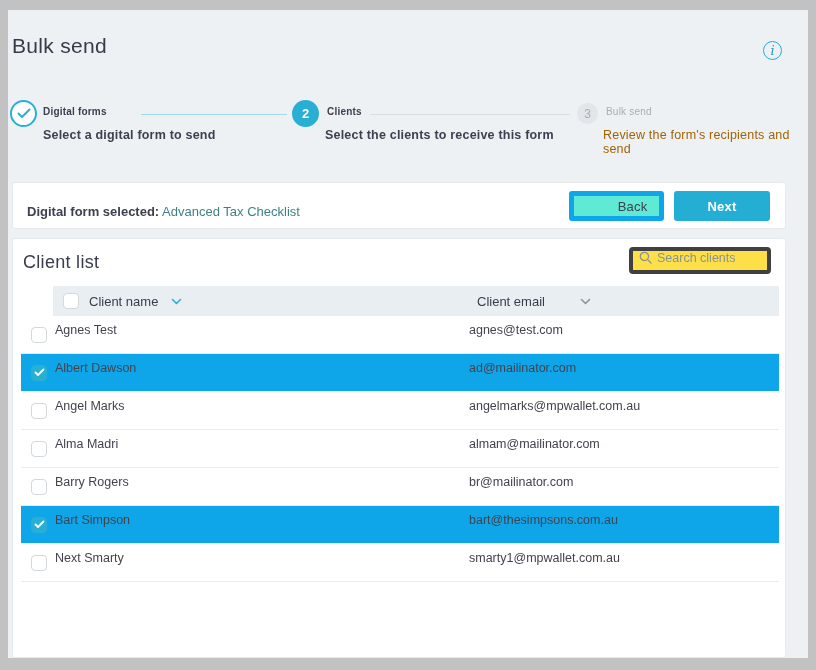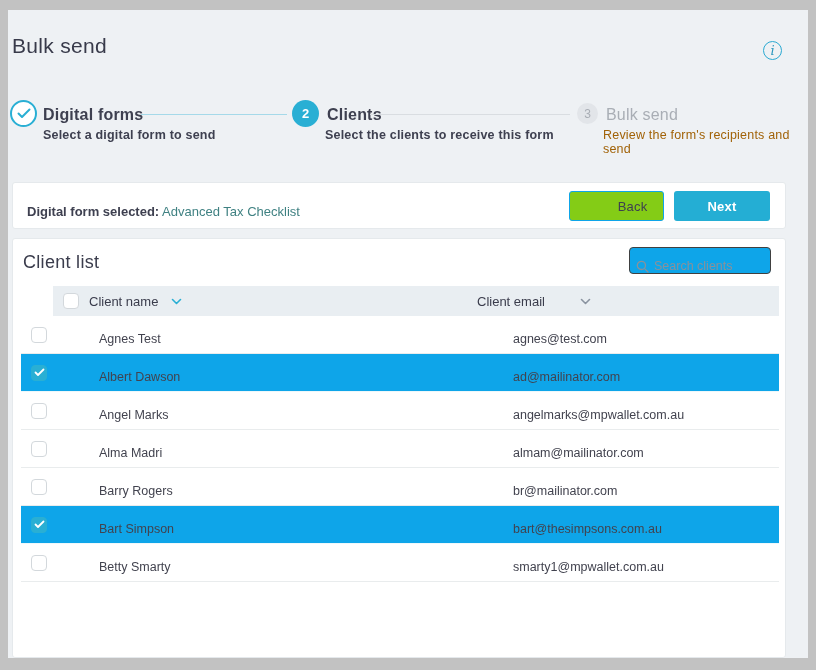--- a/index.html
+++ b/index.html
@@ -47,21 +47,21 @@
   }
   .circle-active {
     left: 284px; top: 90px; width: 27px; height: 27px;
     background: #29afd4; color: #fff; font-size: 13px; font-weight: 600;
   }
   .circle-upcoming {
     left: 569px; top: 93px; width: 21px; height: 21px;
     background: #e2e5e9; color: #a9aeb5; font-size: 12px;
   }
   .step-label {
-    position: absolute; top: 96px; font-size: 16px; font-weight: 600;
+    position: absolute; top: 96px; font-size: 10px; font-weight: 600;
     color: #3e4050; letter-spacing: .2px;
   }
   .step-sub {
     position: absolute; top: 118px; font-size: 12.5px; font-weight: 600;
     color: #3e4050; letter-spacing: .2px;
   }
   .lbl-1 { left: 35px; }
   .sub-1 { left: 35px; }
   .lbl-2 { left: 319px; }
   .sub-2 { left: 317px; }
@@ -81,36 +81,36 @@
   }
   .banner-label { font-weight: 600; color: #3e4050; }
   .banner-form-name { color: #3f8182; }
   .btn {
     position: absolute; top: 8px; height: 30px;
     border-radius: 3px; font-size: 13px; cursor: pointer;
     font-family: "Liberation Sans", sans-serif; letter-spacing: .2px;
   }
   .btn-back {
     right: 121px; width: 95px;
-    background: #84cc16; border: 1px solid #0ea5e9; color: #3e4050; padding-left: 32px;
+    background: #5eead4; border: 5px solid #0ea5e9; color: #3e4050; padding-left: 32px;
   }
   .btn-next {
     right: 15px; width: 96px;
     background: #24aed4; border: none; color: #fff; font-weight: 700;
   }
   
   .client-panel { top: 228px; height: 420px; overflow: hidden; }
   .client-list-title {
     position: absolute; left: 10px; top: 13px;
     font-size: 18px; color: #3a3c4c; letter-spacing: .3px;
   }
   .search-box {
     position: absolute; left: 616px; top: 8px; width: 142px; height: 27px;
-    border: 1px solid #404040; border-radius: 4px; background: #0ea5e9;
-    display: flex; align-items: flex-end; padding: 0 6px;
+    border: 4px solid #404040; border-radius: 4px; background: #fde047;
+    display: flex; align-items: flex-start; padding: 0 6px;
   }
   .search-box svg { flex: 0 0 auto; margin-right: 5px; }
   .search-box input {
     border: none; outline: none; width: 104px;
     font-family: "Liberation Sans", sans-serif;
     font-size: 12.5px; color: #3e4050; background: transparent;
   }
   .search-box input::placeholder { color: #8a919a; }
   .table { position: absolute; left: 8px; top: 47px; width: 758px; }
   .thead {
@@ -131,21 +131,21 @@
     width: 16px; height: 16px;
     border: 1px solid #d3d8dc; border-radius: 4px; background: #fff;
     display: flex; align-items: center; justify-content: center;
     cursor: pointer;
   }
   .row .cb, .thead .cb { position: absolute; left: 10px; top: 50%; transform: translateY(-50%); }
   .thead .cb { top: 15px; }
   .row.checked .cb { background: #29afd4; border-color: #29afd4; }
   .cb svg { display: none; }
   .row.checked .cb svg { display: block; }
-  .cell { position: absolute; top: 16px; margin-left: 44px; }
+  .cell { position: absolute; top: 7px; }
   .cell.name { left: 34px; }
   .cell.email { left: 448px; }
 </style>
 </head>
 <body>
 
 <div class="frame">
   <div class="screen">
 
     <div class="page-title">Bulk send</div>
@@ -255,21 +255,21 @@
     </span>
     <span class="cell name">Bart Simpson</span>
     <span class="cell email">bart@thesimpsons.com.au</span>
   </div>
 
 
   <div class="row">
     <span class="cb">
       
     </span>
-    <span class="cell name">Betty Smarty</span>
+    <span class="cell name">Next Smarty</span>
     <span class="cell email">smarty1@mpwallet.com.au</span>
   </div>
 </div>
       </div>
     </div>
 
   </div>
 </div>
 
 </body></html>

